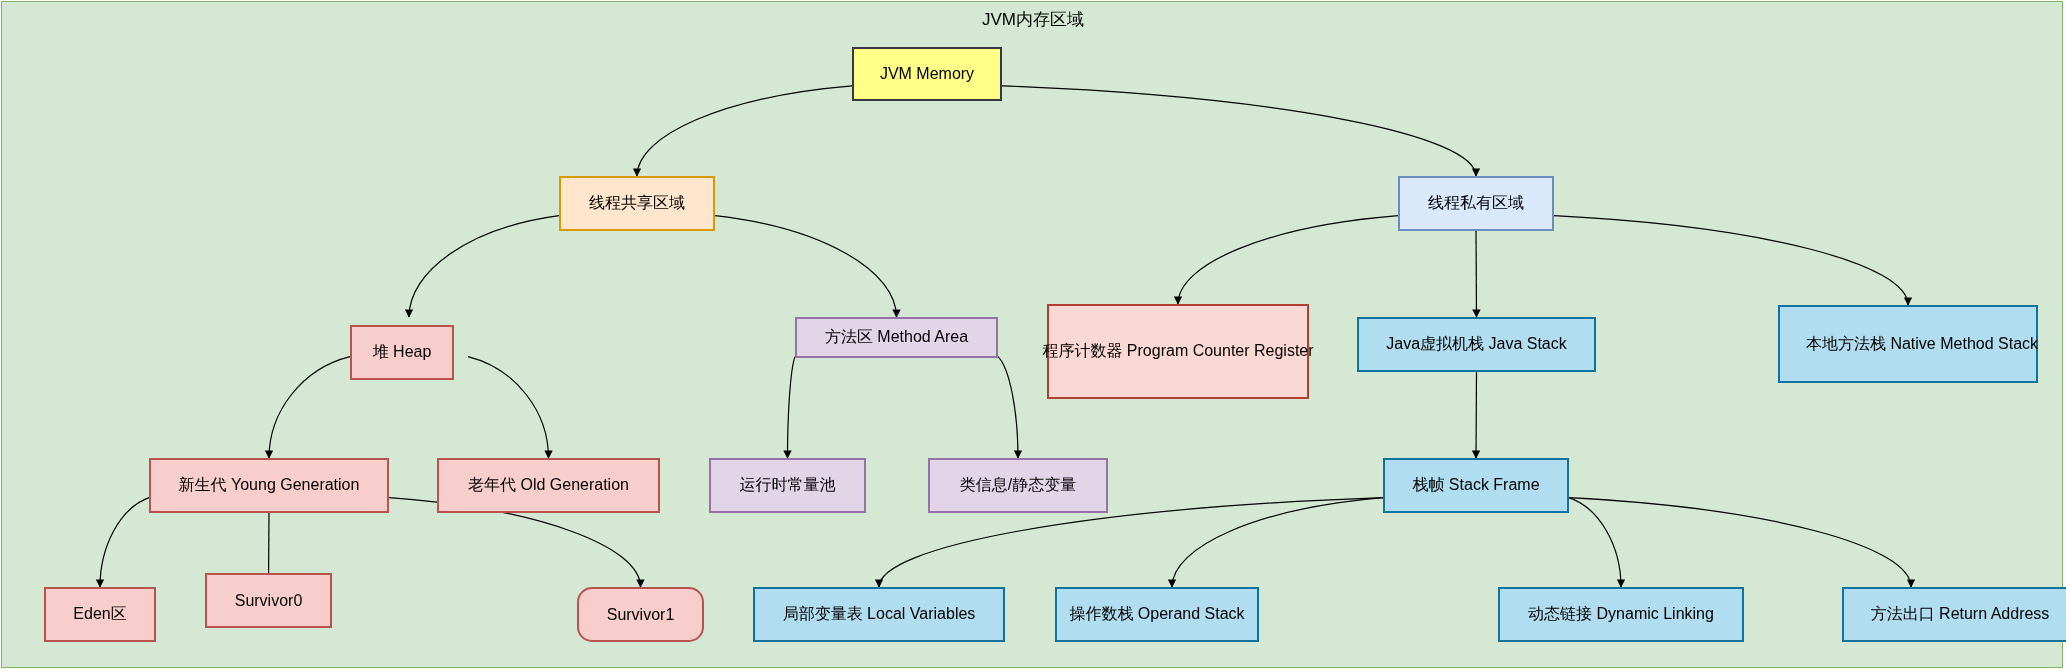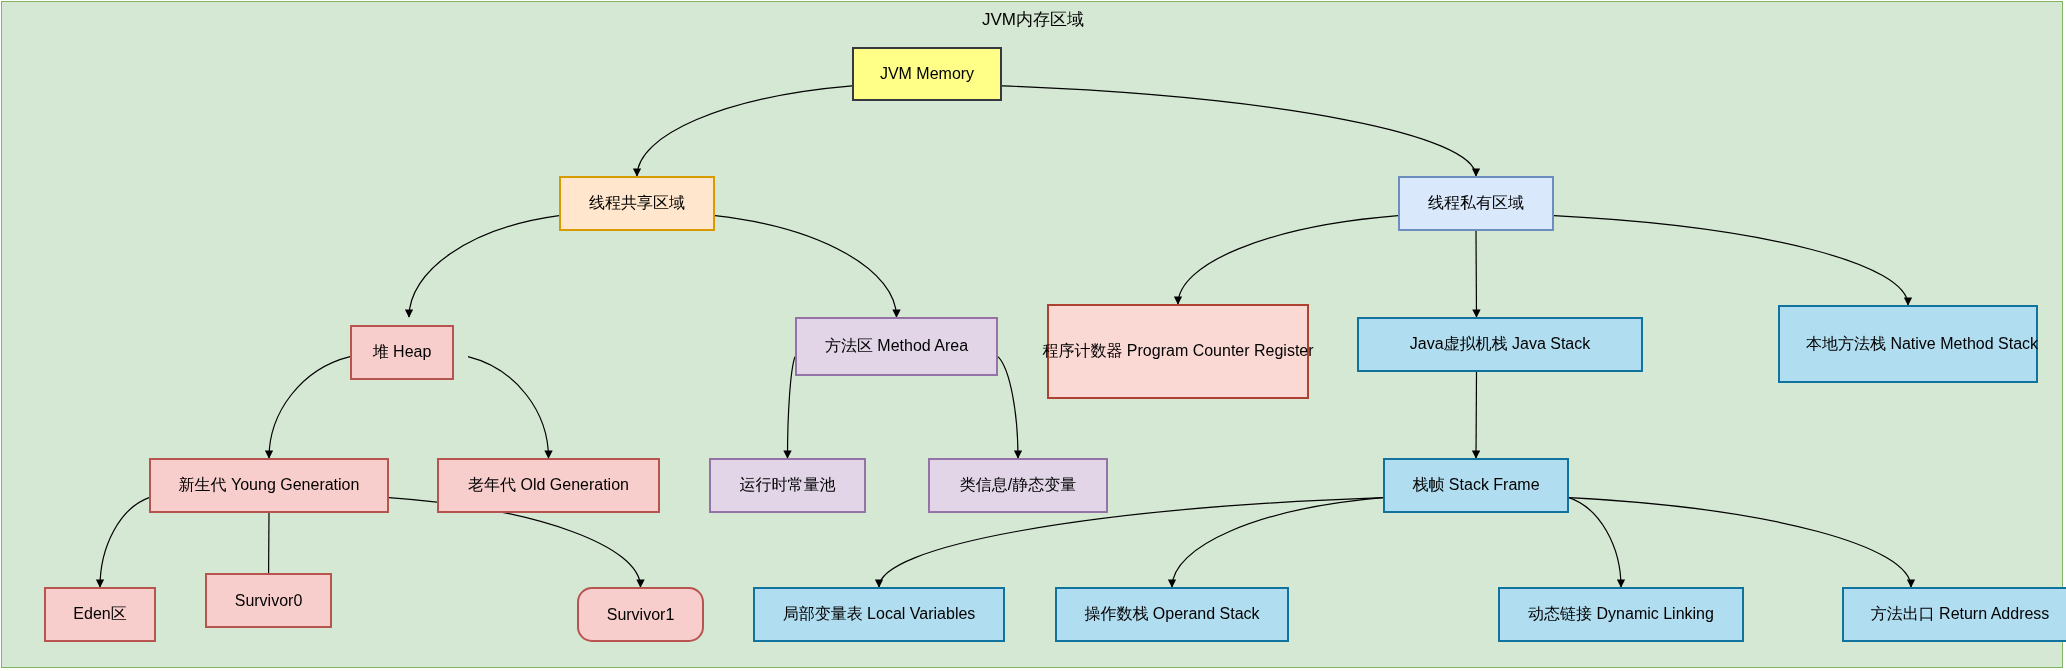--- a/index.html
+++ b/index.html
@@ -60,28 +60,28 @@
     <path d="M1383,497.6 C1080.6,508.32800000000003 879,546.77 879,587" fill="none" stroke="#000" stroke-width="1.2" marker-end="url(#arrow)"></path>
     <path d="M1383,497.6 C1256.4,508.32800000000003 1172,546.77 1172,587" fill="none" stroke="#000" stroke-width="1.2" marker-end="url(#arrow)"></path>
     <path d="M1569,497.6 C1600.2,508.32800000000003 1621,546.77 1621,587" fill="none" stroke="#000" stroke-width="1.2" marker-end="url(#arrow)"></path>
     <path d="M1569,497.6 C1774.2,508.32800000000003 1911,546.77 1911,587" fill="none" stroke="#000" stroke-width="1.2" marker-end="url(#arrow)"></path>
   </svg>
 
 <div class="node root" id="n-jvm_memory" style="left:852px;top:47px;width:150px;height:54px;">JVM Memory</div>
 <div class="node shared" id="n-shared" style="left:559px;top:176px;width:156px;height:55px;">线程共享区域</div>
 <div class="node private" id="n-private" style="left:1398px;top:176px;width:156px;height:55px;">线程私有区域</div>
 <div class="node heap" id="n-heap" style="left:350px;top:317px;width:104px;height:55px;margin-top:8px;">堆 Heap</div>
-<div class="node method" id="n-method_area" style="left:795px;top:317px;width:203px;height:59px;">方法区 Method Area</div>
+<div class="node method" id="n-method_area" style="left:795px;top:317px;width:203px;height:41px;">方法区 Method Area</div>
 <div class="node pc" id="n-pc_register" style="left:1047px;top:304px;width:262px;height:95px;">程序计数器 Program Counter Register</div>
-<div class="node stack" id="n-java_stack" style="left:1357px;top:317px;width:286px;height:55px;">Java虚拟机栈 Java Stack</div>
+<div class="node stack" id="n-java_stack" style="left:1357px;top:317px;width:239px;height:55px;">Java虚拟机栈 Java Stack</div>
 <div class="node stack" id="n-native_stack" style="left:1778px;top:305px;width:260px;height:78px;padding-left:28px;">本地方法栈 Native Method Stack</div>
 <div class="node heap" id="n-young_gen" style="left:149px;top:458px;width:240px;height:55px;">新生代 Young Generation</div>
 <div class="node heap" id="n-old_gen" style="left:437px;top:458px;width:223px;height:55px;">老年代 Old Generation</div>
 <div class="node method" id="n-runtime_pool" style="left:709px;top:458px;width:157px;height:55px;">运行时常量池</div>
 <div class="node method" id="n-class_info" style="left:928px;top:458px;width:180px;height:55px;">类信息/静态变量</div>
 <div class="node stack" id="n-stack_frame" style="left:1383px;top:458px;width:186px;height:55px;">栈帧 Stack Frame</div>
 <div class="node heap" id="n-eden" style="left:44px;top:587px;width:112px;height:55px;">Eden区</div>
 <div class="node heap" id="n-survivor0" style="left:205px;top:573px;width:127px;height:55px;">Survivor0</div>
 <div class="node heap" id="n-survivor1" style="left:577px;top:587px;width:127px;height:55px;border-radius:15px;">Survivor1</div>
 <div class="node stack" id="n-local_vars" style="left:753px;top:587px;width:252px;height:55px;">局部变量表 Local Variables</div>
-<div class="node stack" id="n-operand_stack" style="left:1055px;top:587px;width:234px;height:55px;">操作数栈 Operand Stack</div>
+<div class="node stack" id="n-operand_stack" style="left:1055px;top:587px;width:204px;height:55px;">操作数栈 Operand Stack</div>
 <div class="node stack" id="n-dynamic_linking" style="left:1498px;top:587px;width:246px;height:55px;">动态链接 Dynamic Linking</div>
 <div class="node stack" id="n-return_address" style="left:1842px;top:587px;width:236px;height:55px;">方法出口 Return Address</div>
 
 </body></html>

